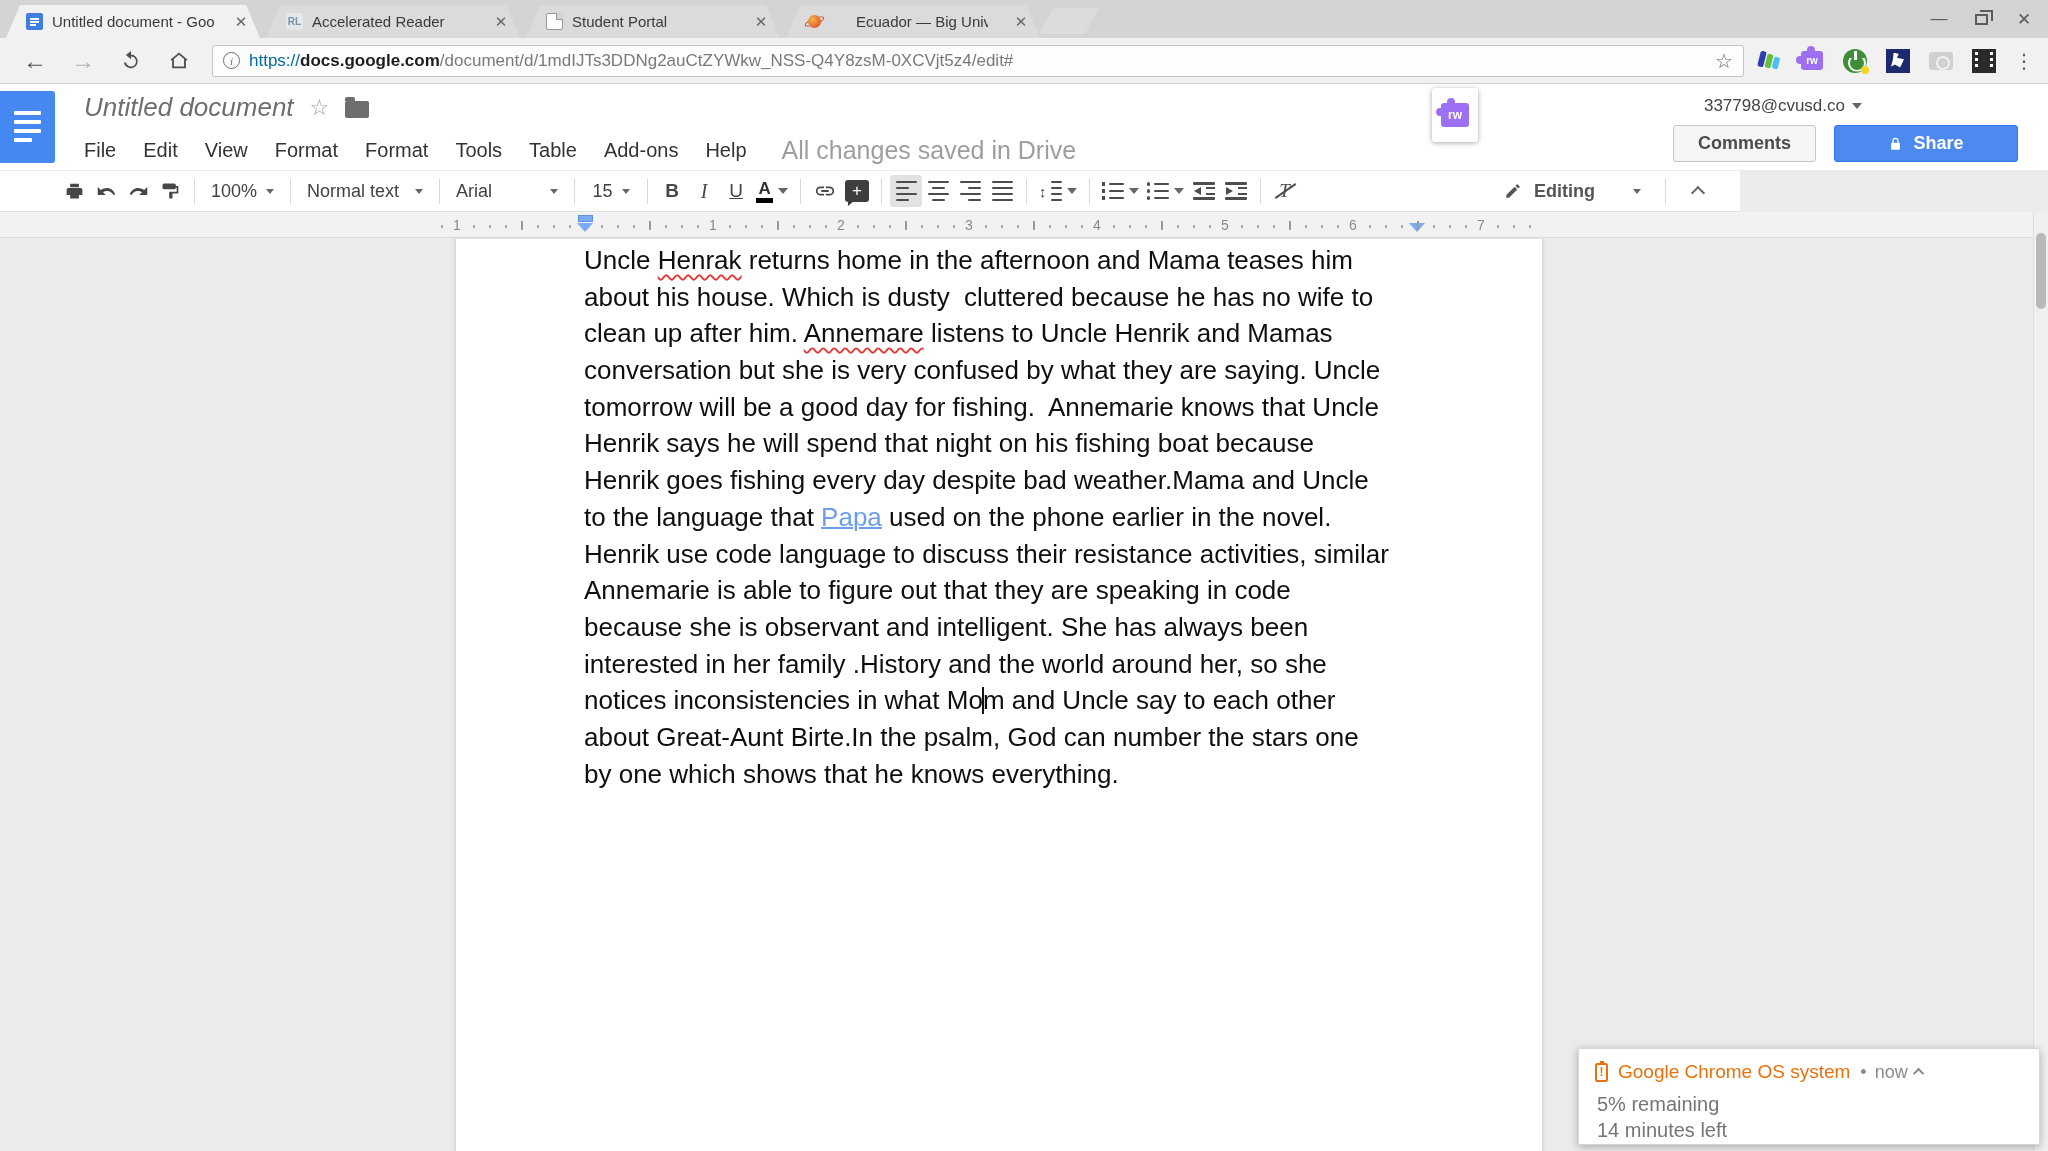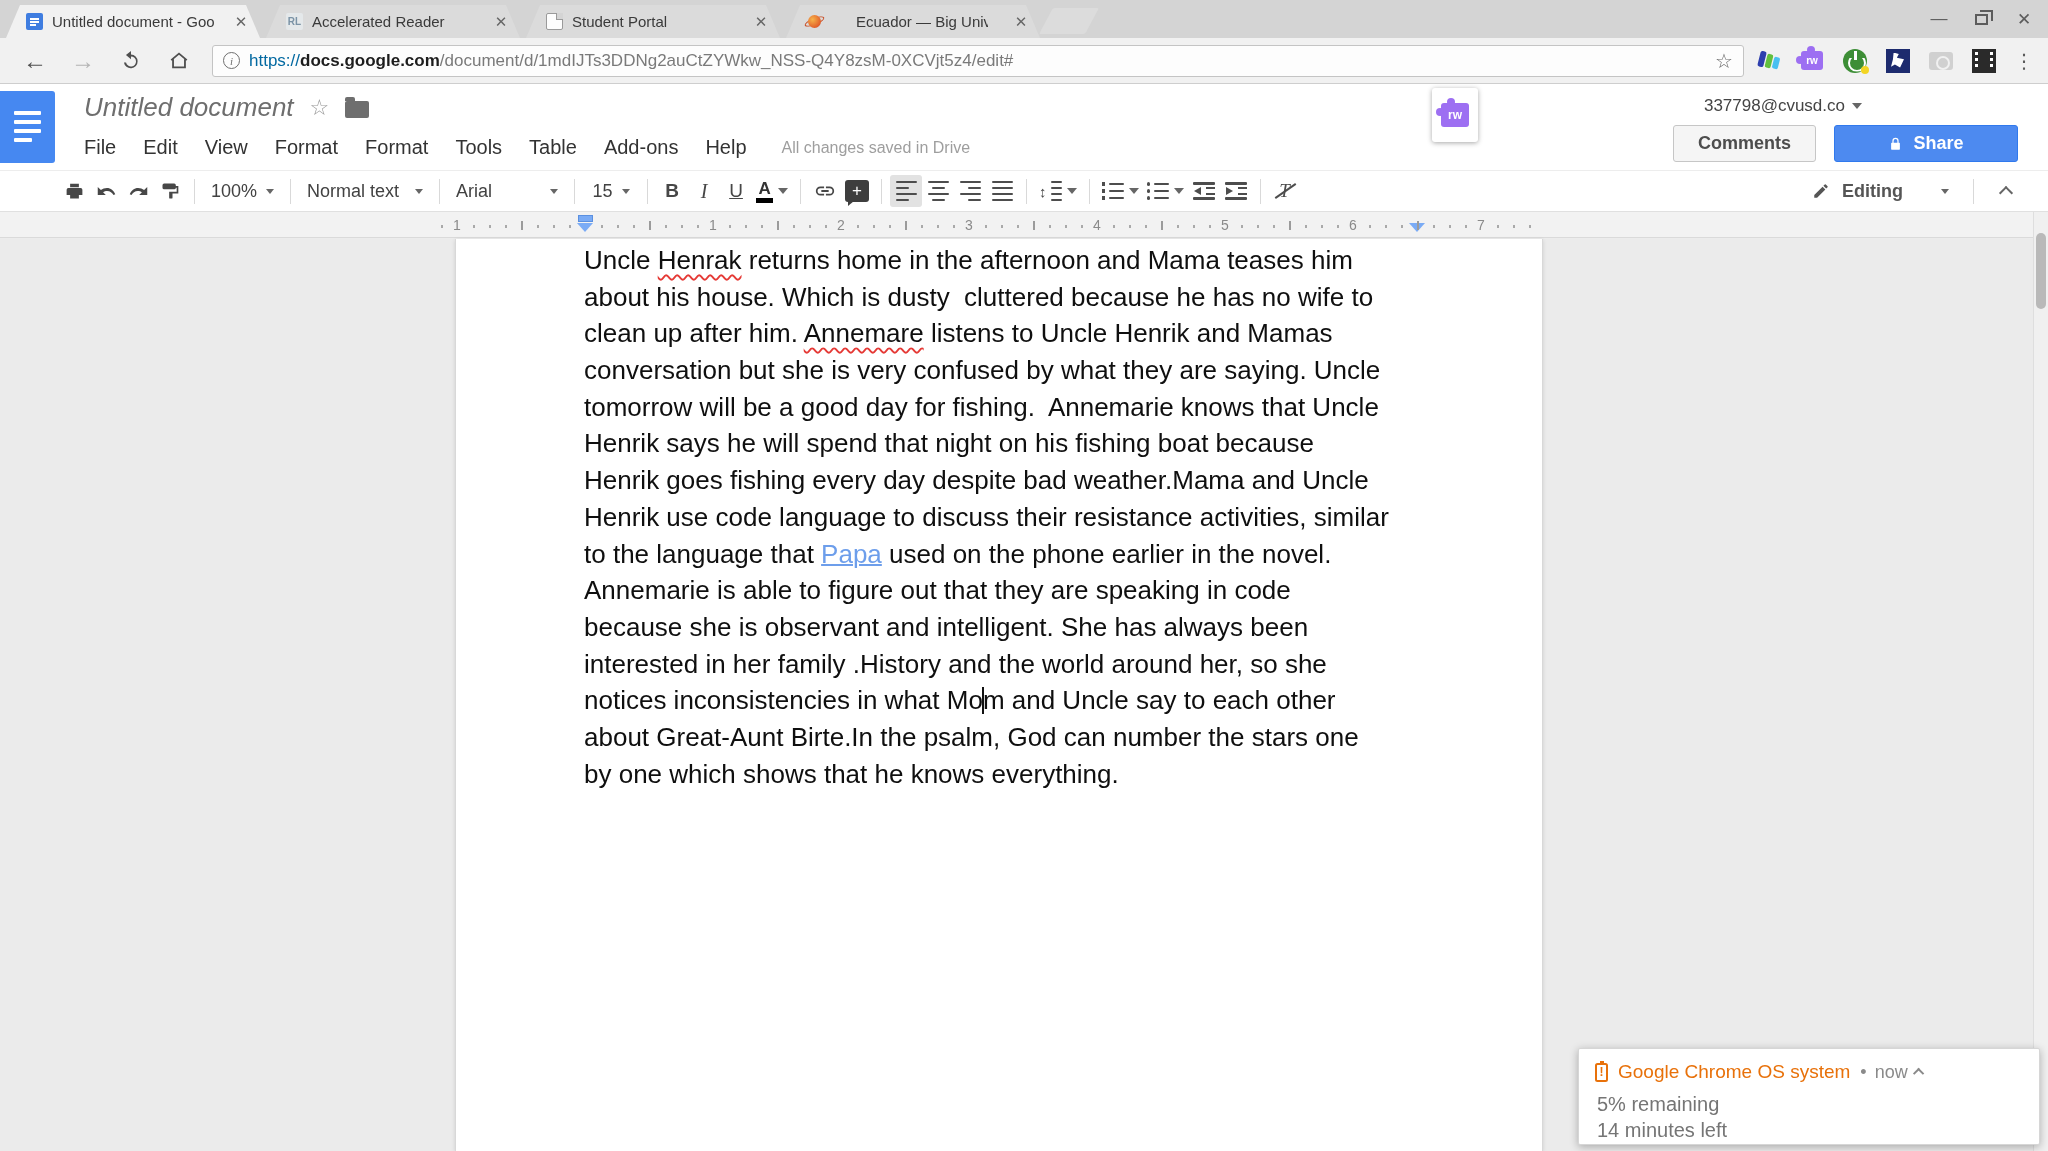--- a/index.html
+++ b/index.html
@@ -80,34 +80,34 @@
   .docs-logo i { position:absolute; left:14px; height:4px; background:#fff; border-radius:1px; }
   .docs-logo i:nth-child(1){ top:20px; width:27px; } .docs-logo i:nth-child(2){ top:29px; width:27px; }
   .docs-logo i:nth-child(3){ top:38px; width:27px; } .docs-logo i:nth-child(4){ top:47px; width:18px; }
   .doc-title-row { position:absolute; left:84px; top:8px; display:flex; align-items:center; gap:16px; }
   .doc-title { font-size:26px; font-style:italic; color:#6e6e6e; }
   .title-star { font-size:22px; color:#9a9a9a; }
   .folder-icon { width:24px; height:17px; background:#6e6e6e; border-radius:2px; position:relative; margin-top:3px; }
   .folder-icon::before { content:""; position:absolute; left:0; top:-4px; width:10px; height:4px; background:#6e6e6e; border-radius:2px 2px 0 0; }
   .menurow { position:absolute; left:84px; top:52px; display:flex; align-items:center; gap:27px; }
   .menu-item { font-size:20px; color:#333; }
-  .save-status { font-size:16px; color:#9e9e9e; margin-left:8px; }
+  .save-status { font-size:25px; color:#9e9e9e; margin-left:8px; }
   .account { position:absolute; right:186px; top:12px; font-size:17px; color:#444; display:flex; align-items:center; gap:7px; }
   .caret-down { width:0; height:0; border-left:5px solid transparent; border-right:5px solid transparent; border-top:6px solid #666; }
   .btn-comments { position:absolute; right:232px; top:41px; height:37px; padding:0 24px; background:#f5f5f5;
                   border:1px solid #c6c6c6; border-radius:3px; font-size:18px; font-weight:bold; color:#4d4d4d;
                   display:flex; align-items:center; }
   .btn-share { position:absolute; right:30px; top:41px; height:37px; width:184px; background:#4d8af0; border:1px solid #3079ed;
                border-radius:3px; font-size:18px; font-weight:bold; color:#fff; display:flex; align-items:center; justify-content:center; gap:10px; }
   .rw-float { position:absolute; left:1432px; top:4px; width:46px; height:54px; background:#fff; border-radius:3px;
               box-shadow:0 1px 5px rgba(0,0,0,.35); display:flex; align-items:center; justify-content:center; }
   .rw-float .puzzle { width:28px; height:24px; font-size:12px; }
 
   
-  .toolbar { position:absolute; left:0; top:170px; width:2048px; height:42px; background:#fff; border-top:1px solid #ededed;
+  .toolbar { position:absolute; left:0; top:170px; width:1740px; height:42px; background:#fff; border-top:1px solid #ededed;
              border-bottom:1px solid #e0e0e0; display:flex; align-items:center; padding:0 26px 0 58px; }
   .tbtn { height:32px; min-width:32px; display:flex; align-items:center; justify-content:center; border-radius:3px; color:#474747; padding:0 4px; }
   .tbtn.active { background:#e2e2e2; }
   .tsep { width:1px; height:25px; background:#d9d9d9; margin:0 8px; flex:0 0 auto; }
   .tlabel { font-size:18px; color:#424242; display:flex; align-items:center; gap:9px; padding:0 8px; }
   .tlabel .caret-down { border-top-width:5px; border-left-width:4px; border-right-width:4px; }
   .bih { font-size:19px; width:30px; text-align:center; }
   .b-bold { font-weight:bold; } .b-italic { font-style:italic; font-family:"Liberation Serif",serif; font-size:20px;} .b-under { text-decoration:underline; }
   .a-color { display:flex; flex-direction:column; align-items:center; line-height:1; }
   .a-color .A { font-size:17px; font-weight:bold; color:#333; }
@@ -565,22 +565,22 @@
   <div class="canvas">
     <div class="page">
       <div class="doc-text">
           <div class="doc-line"><span class="">Uncle </span><span class="misspell">Henrak</span><span class=""> returns home in the afternoon and Mama teases him</span></div>
           <div class="doc-line"><span class="">about his house. Which is dusty  cluttered because he has no wife to</span></div>
           <div class="doc-line"><span class="">clean up after him. </span><span class="misspell">Annemare</span><span class=""> listens to Uncle Henrik and Mamas</span></div>
           <div class="doc-line"><span class="">conversation but she is very confused by what they are saying. Uncle</span></div>
           <div class="doc-line"><span class="">tomorrow will be a good day for fishing.  Annemarie knows that Uncle</span></div>
           <div class="doc-line"><span class="">Henrik says he will spend that night on his fishing boat because</span></div>
           <div class="doc-line"><span class="">Henrik goes fishing every day despite bad weather.Mama and Uncle</span></div>
+          <div class="doc-line"><span class="">to the language that </span><span class="doc-link">Papa</span><span class=""> used on the phone earlier in the novel.</span></div>
           <div class="doc-line"><span class="">Henrik use code language to discuss their resistance activities, similar</span></div>
-          <div class="doc-line"><span class="">to the language that </span><span class="doc-link">Papa</span><span class=""> used on the phone earlier in the novel.</span></div>
           <div class="doc-line"><span class="">Annemarie is able to figure out that they are speaking in code</span></div>
           <div class="doc-line"><span class="">because she is observant and intelligent. She has always been</span></div>
           <div class="doc-line"><span class="">interested in her family .History and the world around her, so she</span></div>
           <div class="doc-line"><span class="">notices inconsistencies in what Mo</span><span class="caret-cursor"></span><span class="">m and Uncle say to each other</span></div>
           <div class="doc-line"><span class="">about Great-Aunt Birte.In the psalm, God can number the stars one</span></div>
           <div class="doc-line"><span class="">by one which shows that he knows everything.</span></div>
         </div>
     </div>
   </div>
 

